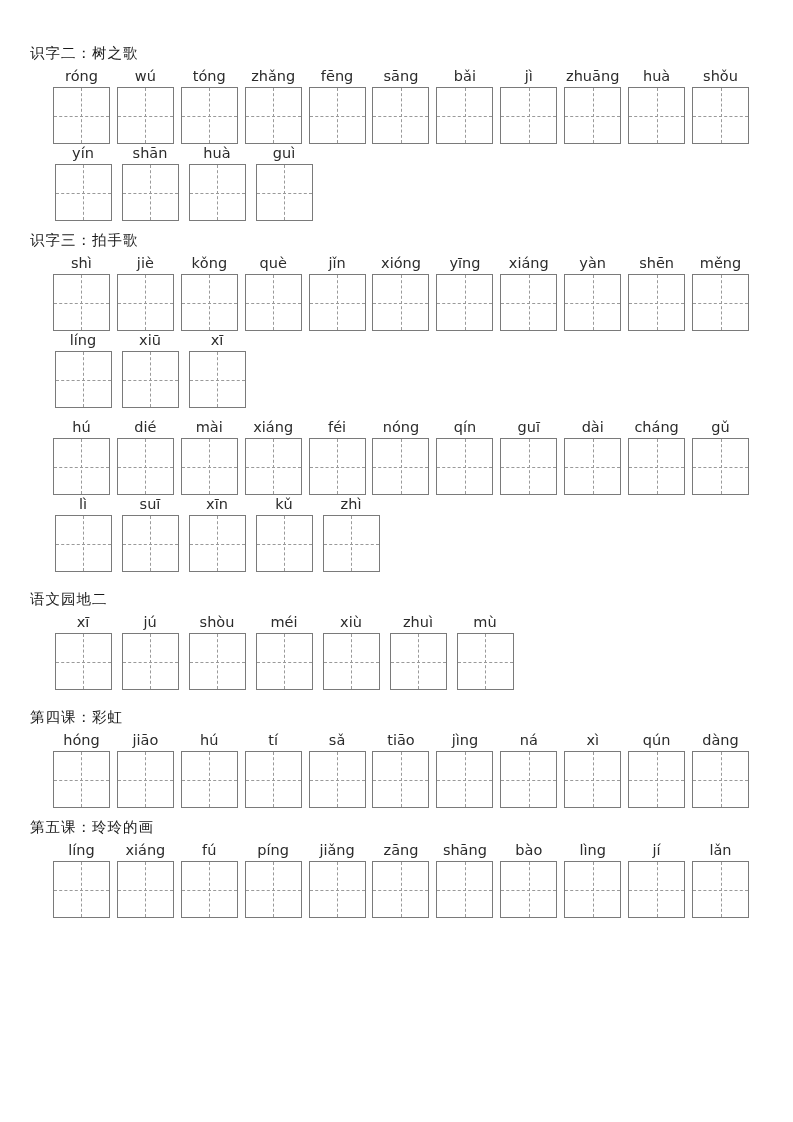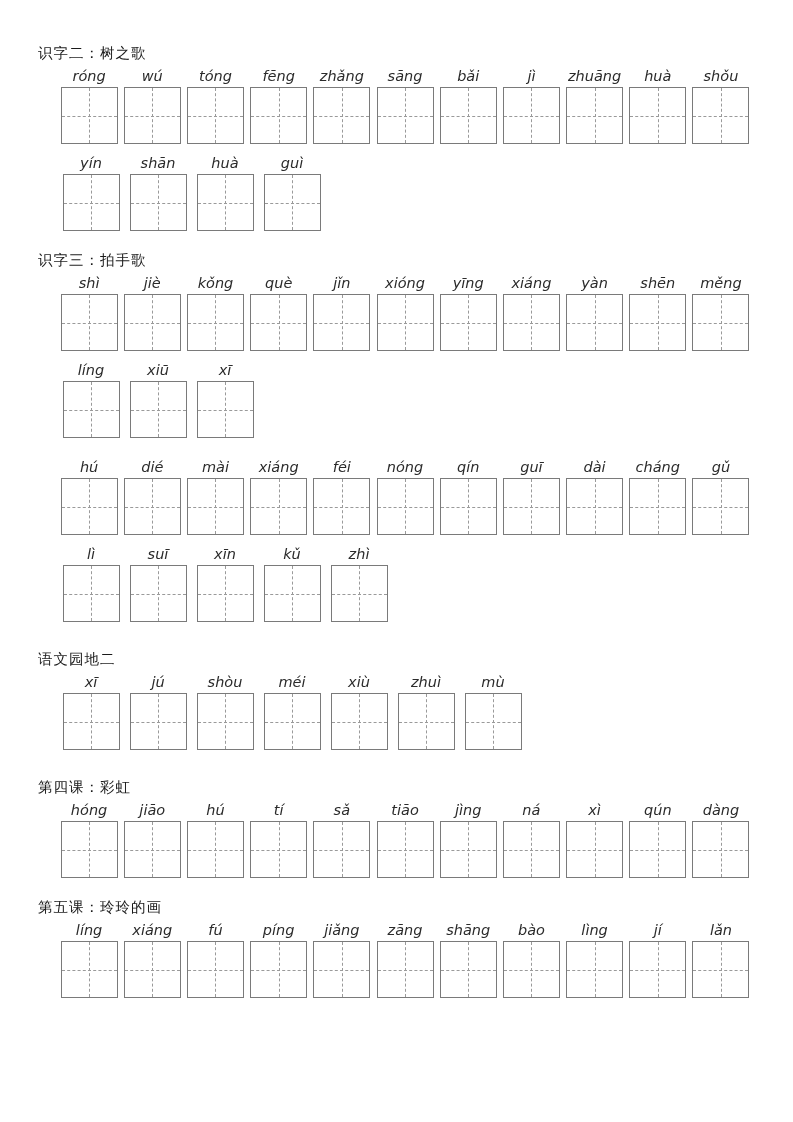--- a/index.html
+++ b/index.html
@@ -12,41 +12,40 @@
     height: 1122px;
     font-family: "Liberation Sans", sans-serif;
     color: #000000;
     position: relative;
     overflow: hidden;
   }
   .page {
     width: 793px;
     height: 1122px;
     box-sizing: border-box;
-    padding: 44px 40px 20px 36px;
+    padding: 44px 40px 20px 28px;
   }
   .section {
     margin-bottom: 6px;
   }
   .section-title {
     font-family: "Liberation Serif", serif;
     font-size: 14.5px;
     letter-spacing: 1px;
     color: #1a1a1a;
     margin: 0 0 4px 0;
     padding-left: 2px;
     white-space: nowrap;
   }
   .row {
     display: flex;
     flex-direction: row;
     align-items: flex-start;
-    margin-bottom: 10px;
+    margin-bottom: 0;
     padding-left: 22px;
-    font-style: italic;
   }
   .cell {
     width: 66px;
     margin-right: 1px;
     display: flex;
     flex-direction: column;
     align-items: center;
   }
   .pinyin {
     font-family: "DejaVu Sans", sans-serif;
@@ -97,25 +96,25 @@
           </div>
           <div class="cell">
             <div class="pinyin">wú</div>
             <div class="grid"></div>
           </div>
           <div class="cell">
             <div class="pinyin">tóng</div>
             <div class="grid"></div>
           </div>
           <div class="cell">
+            <div class="pinyin">zhǎng</div>
+            <div class="grid"></div>
+          </div>
+          <div class="cell">
             <div class="pinyin">fēng</div>
-            <div class="grid"></div>
-          </div>
-          <div class="cell">
-            <div class="pinyin">zhǎng</div>
             <div class="grid"></div>
           </div>
           <div class="cell">
             <div class="pinyin">sāng</div>
             <div class="grid"></div>
           </div>
           <div class="cell">
             <div class="pinyin">bǎi</div>
             <div class="grid"></div>
           </div>

